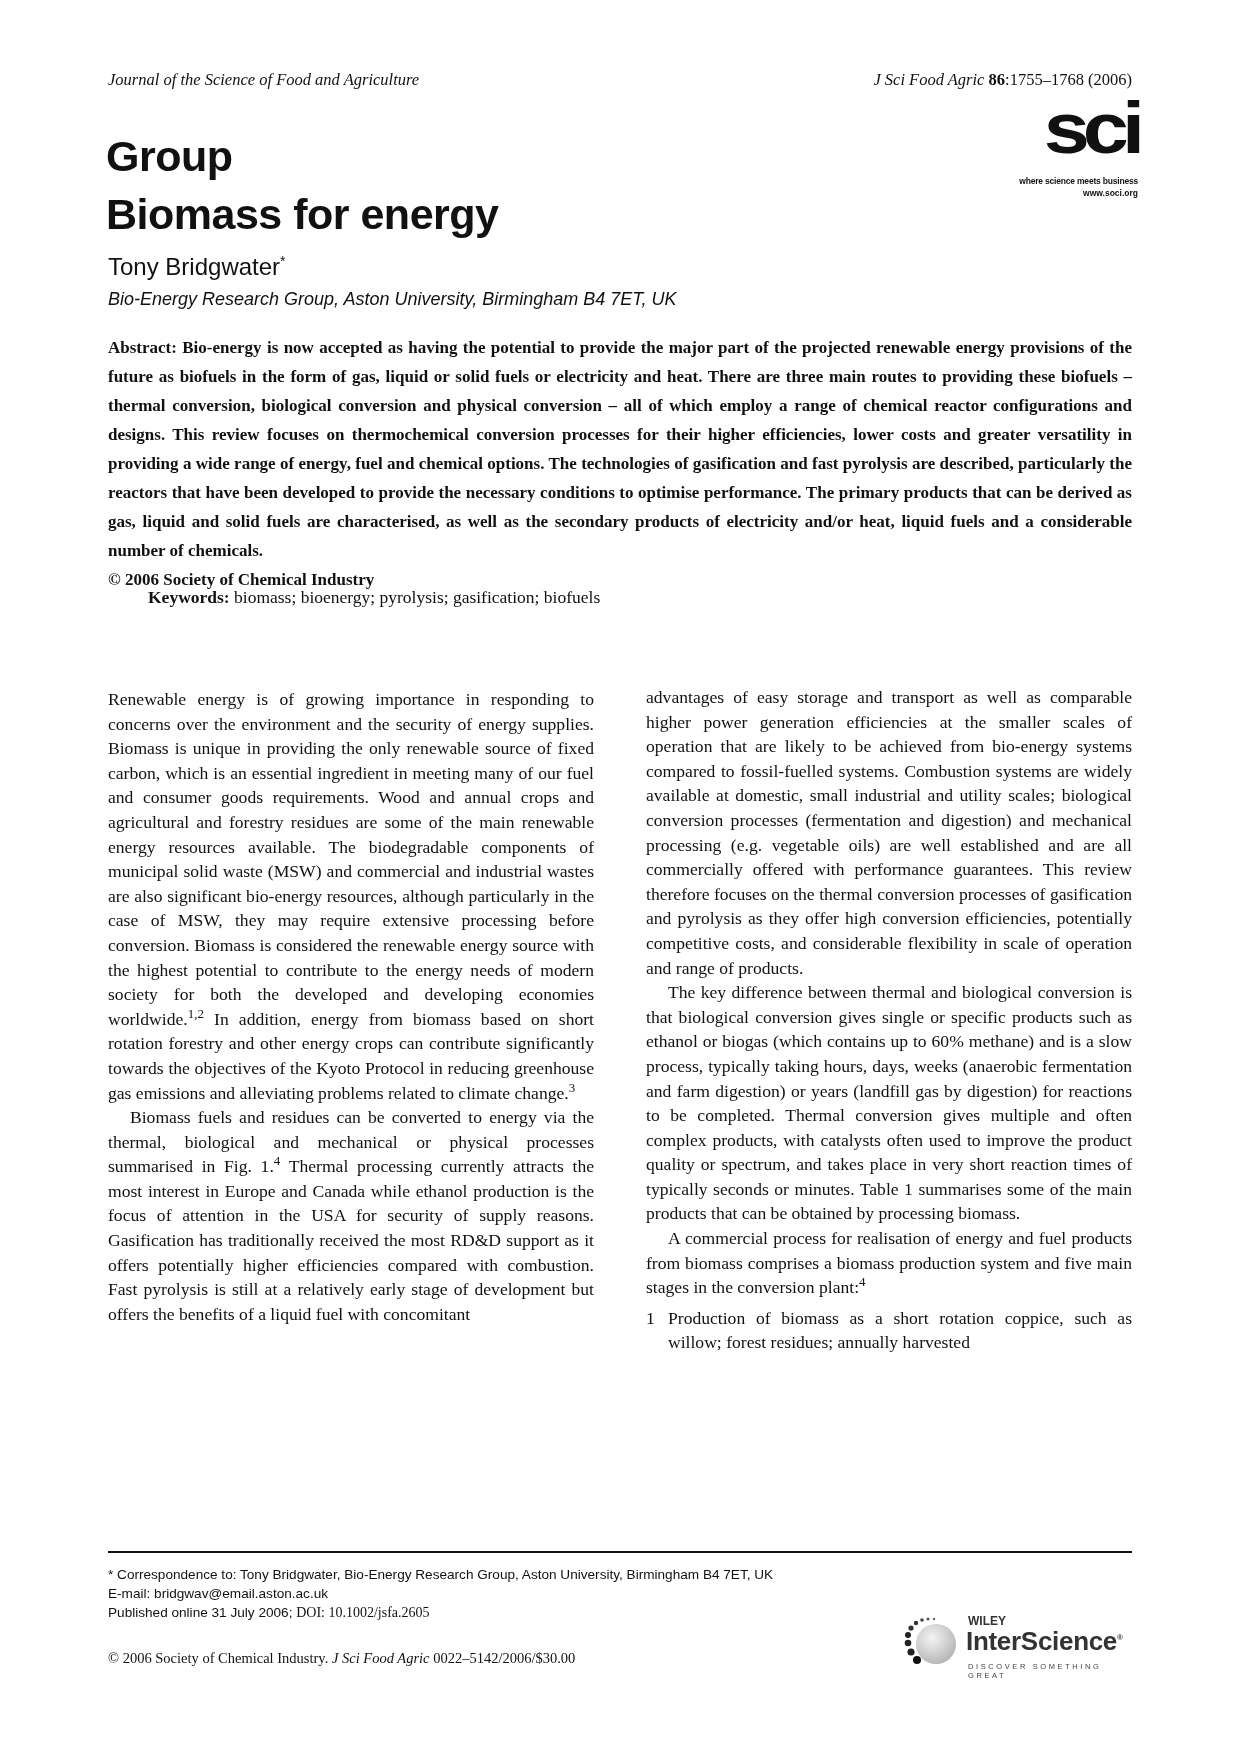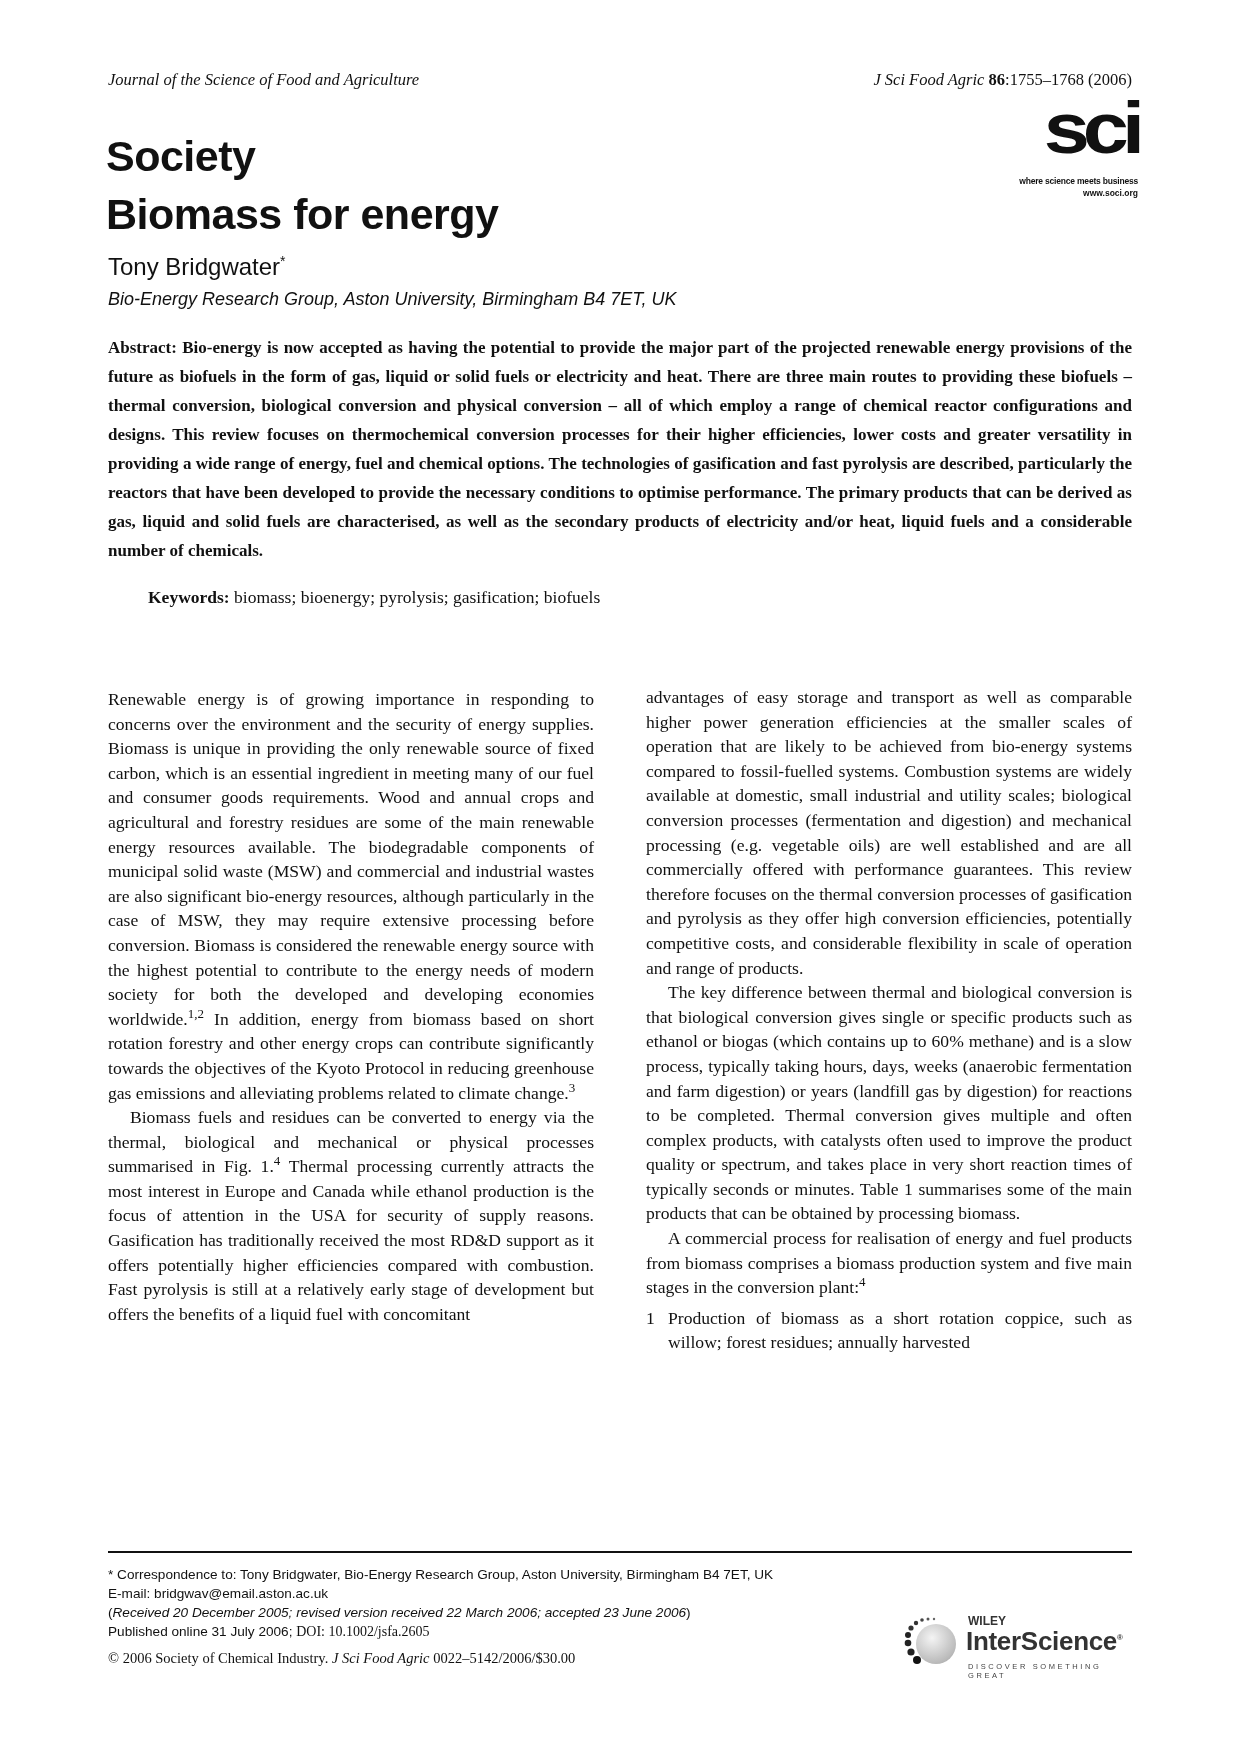--- a/index.html
+++ b/index.html
@@ -63,27 +63,28 @@
   <span class="it">J Sci Food Agric</span>
   <b>86</b><span>:1755–1768 (2006)</span>
 </div>
 
 <div class="sci-logo sans">
   <div class="sci-mark">sci</div>
   <div class="sci-tag">where science meets business</div>
   <div class="sci-url">www.soci.org</div>
 </div>
 
-<div class="review sans">Society</div>
+<div class="review sans">Group</div>
 <div class="title sans">Biomass for energy</div>
 <div class="author sans"><span>Tony Bridgwater</span><sup>*</sup></div>
 <div class="affil sans">Bio-Energy Research Group, Aston University, Birmingham B4 7ET, UK</div>
 
 <div class="abstract serif">
   <p>Abstract: Bio-energy is now accepted as having the potential to provide the major part of the projected renewable energy provisions of the future as biofuels in the form of gas, liquid or solid fuels or electricity and heat. There are three main routes to providing these biofuels – thermal conversion, biological conversion and physical conversion – all of which employ a range of chemical reactor configurations and designs. This review focuses on thermochemical conversion processes for their higher efficiencies, lower costs and greater versatility in providing a wide range of energy, fuel and chemical options. The technologies of gasification and fast pyrolysis are described, particularly the reactors that have been developed to provide the necessary conditions to optimise performance. The primary products that can be derived as gas, liquid and solid fuels are characterised, as well as the secondary products of electricity and/or heat, liquid fuels and a considerable number of chemicals.</p>
+  <p>© 2006 Society of Chemical Industry</p>
 </div>
 
 <div class="keywords serif">
   <b>Keywords:</b>
   <span>biomass; bioenergy; pyrolysis; gasification; biofuels</span>
 </div>
 
 <div class="col col-left serif">
   <p><span>Renewable energy is of growing importance in responding to concerns over the environment and the security of energy supplies. Biomass is unique in providing the only renewable source of fixed carbon, which is an essential ingredient in meeting many of our fuel and consumer goods requirements. Wood and annual crops and agricultural and forestry residues are some of the main renewable energy resources available. The biodegradable components of municipal solid waste (MSW) and commercial and industrial wastes are also significant bio-energy resources, although particularly in the case of MSW, they may require extensive processing before conversion. Biomass is considered the renewable energy source with the highest potential to contribute to the energy needs of modern society for both the developed and developing economies worldwide.</span><sup>1,2</sup><span> In addition, energy from biomass based on short rotation forestry and other energy crops can contribute significantly towards the objectives of the Kyoto Protocol in reducing greenhouse gas emissions and alleviating problems related to climate change.</span><sup>3</sup></p>
   <p class="indent"><span>Biomass fuels and residues can be converted to energy via the thermal, biological and mechanical or physical processes summarised in Fig. 1.</span><sup>4</sup><span> Thermal processing currently attracts the most interest in Europe and Canada while ethanol production is the focus of attention in the USA for security of supply reasons. Gasification has traditionally received the most RD&amp;D support as it offers potentially higher efficiencies compared with combustion. Fast pyrolysis is still at a relatively early stage of development but offers the benefits of a liquid fuel with concomitant</span></p>
@@ -97,21 +98,20 @@
     <span class="list-num">1</span>
     <span class="list-text">Production of biomass as a short rotation coppice, such as willow; forest residues; annually harvested</span>
   </div>
 </div>
 
 <div class="foot-rule"></div>
 
 <div class="footnotes sans">
   <p>* Correspondence to: Tony Bridgwater, Bio-Energy Research Group, Aston University, Birmingham B4 7ET, UK</p>
   <p>E-mail: bridgwav@email.aston.ac.uk</p>
-  <p>(<span class="it">Received 20 December 2005; revised version received 22 March 2006; accepted 23 June 2006</span>)</p>
   <p><span>Published online 31 July 2006; </span><span class="doi">DOI: 10.1002/jsfa.2605</span></p>
 </div>
 
 <div class="copyright serif"><span>© 2006 Society of Chemical Industry. </span><span class="it">J Sci Food Agric</span><span> 0022–5142/2006/$30.00</span></div>
 
 <div class="wiley sans">
   <svg class="wiley-dots" viewBox="0 0 46 50">
     <circle cx="30" cy="3" r="1.2" fill="#666"></circle>
       <circle cx="24" cy="3" r="1.5" fill="#555"></circle>
       <circle cx="18" cy="4" r="1.8" fill="#444"></circle>

